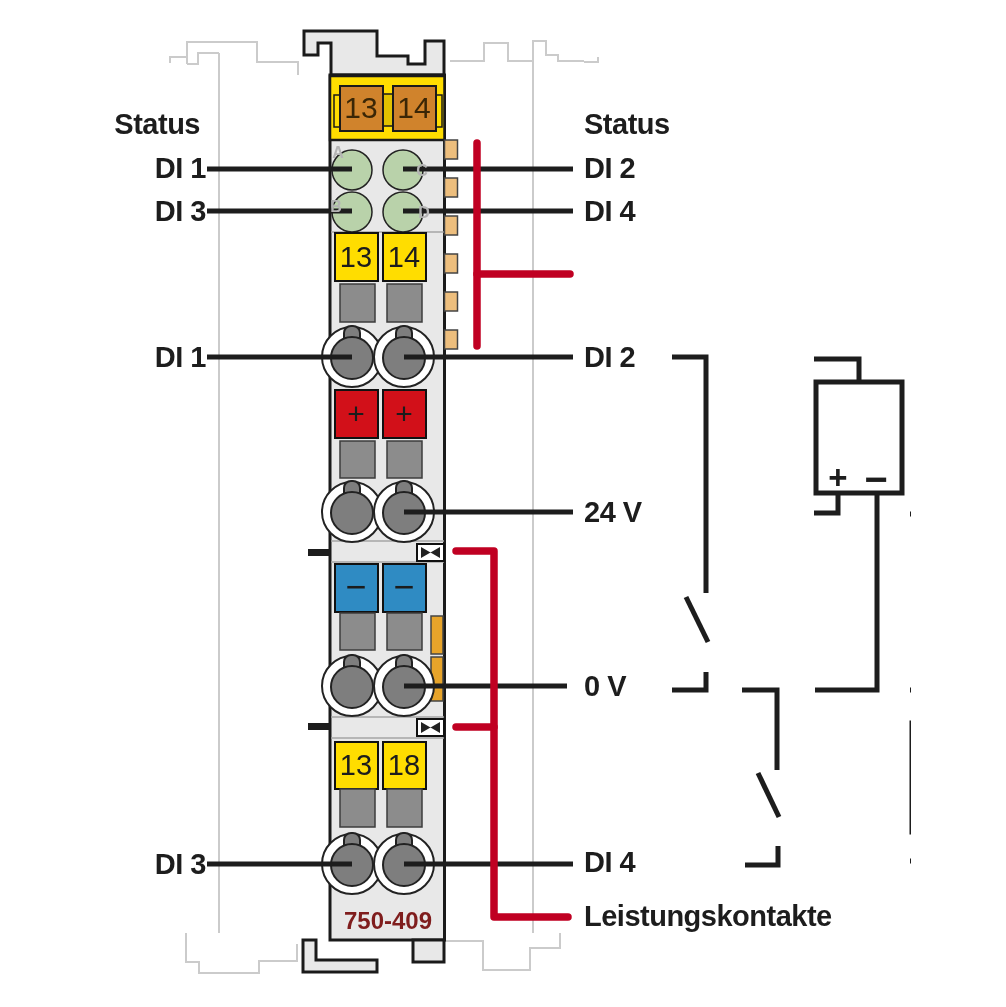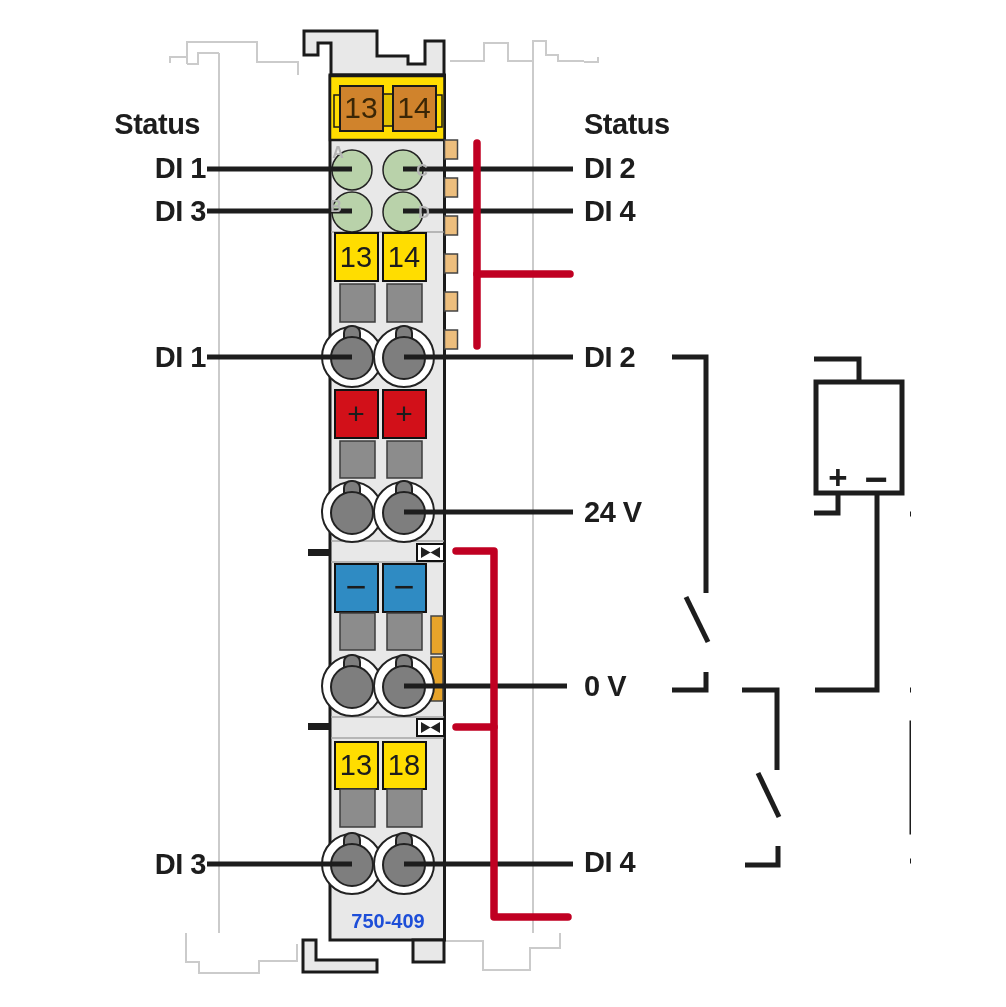--- a/index.html
+++ b/index.html
@@ -9,22 +9,22 @@
   .lab{position:absolute;font-weight:bold;font-size:29px;letter-spacing:-0.5px;
        color:#1d1d1d;white-space:nowrap;transform:translate(0,-50%);line-height:1;}
   .lab.r{transform:translate(-100%,-50%);}
   .sq{position:absolute;font-weight:normal;font-size:29px;color:#1c1c1c;white-space:nowrap;
       transform:translate(-50%,-50%);line-height:1;}
   .sq.orange{color:#3a2606;font-size:30px;}
   .sq.mark{font-size:30px;}
   .sq.minusmark{font-size:36px;}
   .led-letter{position:absolute;font-weight:bold;font-size:16px;color:#b4b4b4;
       transform:translate(-50%,-50%);line-height:1;}
-  .partno{position:absolute;font-weight:bold;font-size:20px;letter-spacing:0;
-      color:#1d4ed8;transform:translate(-50%,-50%);line-height:1;}
+  .partno{position:absolute;font-weight:bold;font-size:24px;letter-spacing:0;
+      color:#7f1d1d;transform:translate(-50%,-50%);line-height:1;}
   .batmark{position:absolute;font-weight:bold;color:#1d1d1d;transform:translate(-50%,-50%);line-height:1;}
   .batmark.p{font-size:33px;}
   .batmark.m{font-size:40px;}
 </style>
 </head>
 <body>
 
 <div class="canvas">
 
 <svg width="1006" height="1007" viewBox="0 0 1006 1007">
@@ -212,20 +212,21 @@
 <div class="lab r" style="left:206px;top:357px">DI 1</div>
 <div class="lab r" style="left:206px;top:864px">DI 3</div>
 
 <div class="lab" style="left:584px;top:124px">Status</div>
 <div class="lab" style="left:584px;top:168px">DI 2</div>
 <div class="lab" style="left:584px;top:211px">DI 4</div>
 <div class="lab" style="left:584px;top:357px">DI 2</div>
 <div class="lab" style="left:584px;top:512px">24 V</div>
 <div class="lab" style="left:584px;top:686px">0 V</div>
 <div class="lab" style="left:584px;top:862px">DI 4</div>
+<div class="lab" style="left:584px;top:916px">Leistungskontakte</div>
 
 <div class="sq orange" style="left:361px;top:108px">13</div>
 <div class="sq orange" style="left:414px;top:108px">14</div>
 
 <div class="led-letter" style="left:338px;top:153px">A</div>
 <div class="led-letter" style="left:336px;top:207px">B</div>
 <div class="led-letter" style="left:422px;top:171px">C</div>
 <div class="led-letter" style="left:424px;top:213px">D</div>
 
 <div class="sq" style="left:356px;top:257px">13</div>

